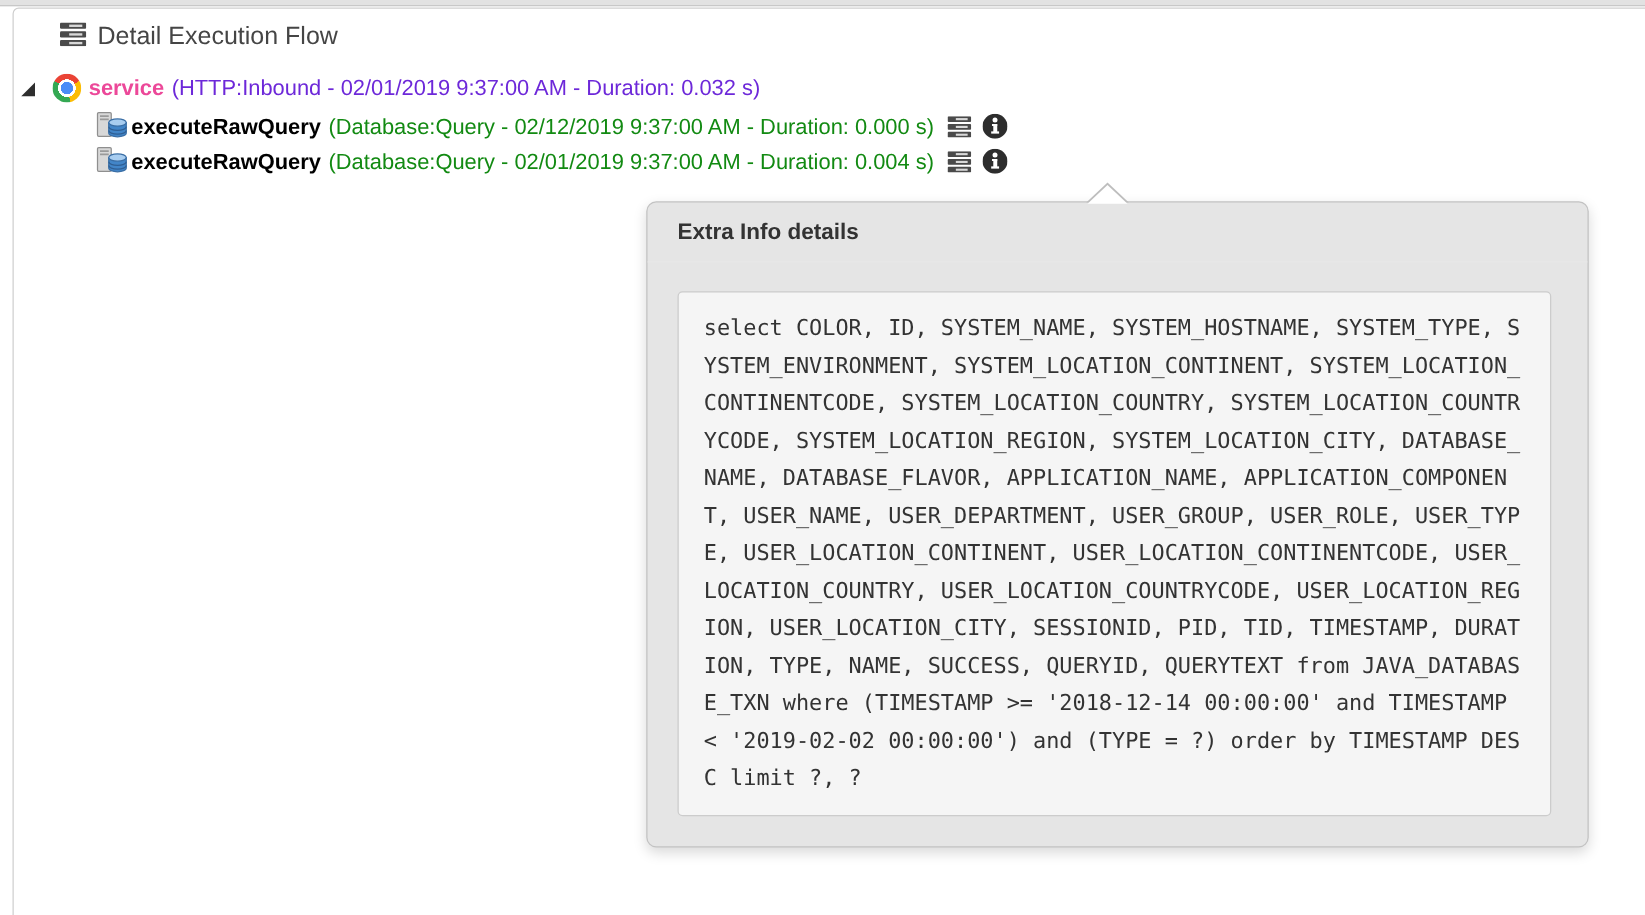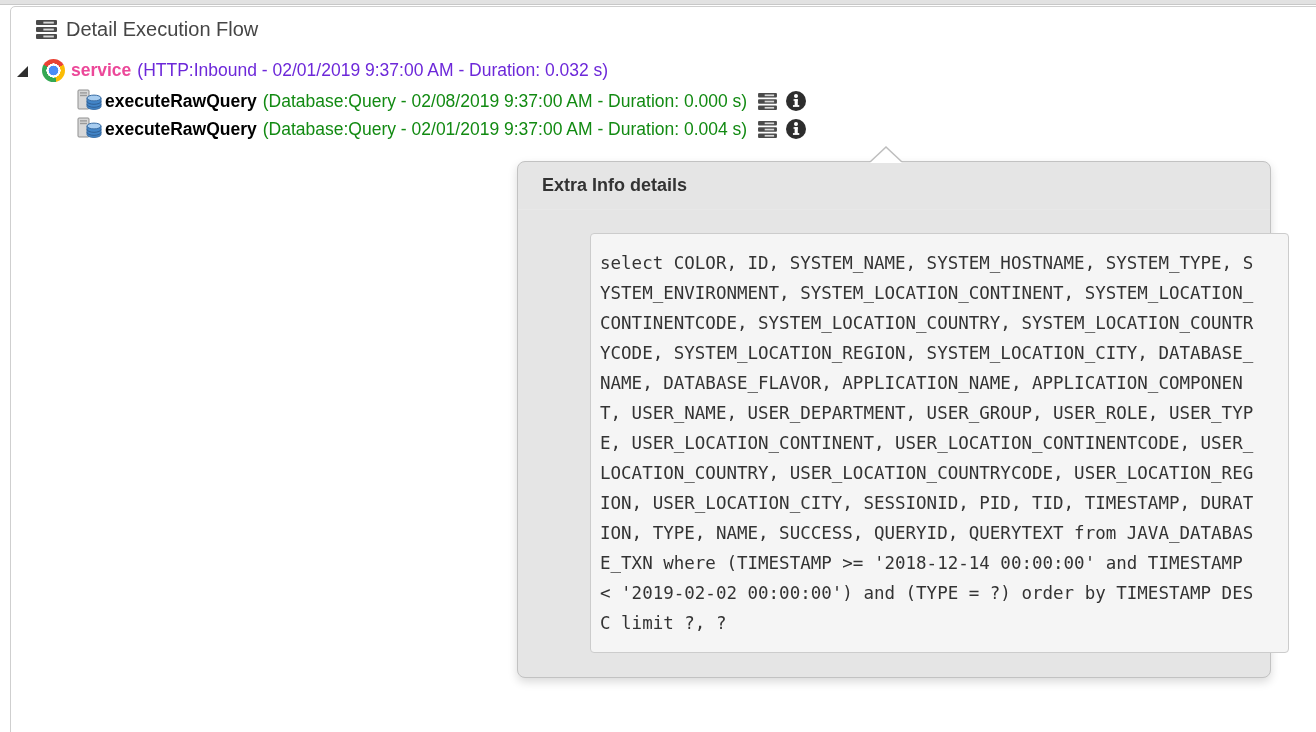--- a/index.html
+++ b/index.html
@@ -7,22 +7,22 @@
               font-family:"Liberation Sans", sans-serif; position:relative; }
 
   
   .top-strip { position:absolute; top:0; left:0; right:0; height:5px;
                background:#e2e2e2; border-bottom:1px solid #c8c8c8; }
 
   
   .panel { position:absolute; left:10px; top:6px; width:1330px; height:746px;
            background:#fff; border:1px solid #cfcfcf; border-radius:5px; }
 
-  .panel-header { position:absolute; left:25px; top:11px; display:flex;
-                  align-items:center; }
+  .panel-header { position:absolute; left:37px; top:11px; display:flex;
+                  align-items:flex-start; }
   .panel-header .title { margin-left:9px; font-size:20px; color:#454545; }
 
   
   .tree-row { position:absolute; display:flex; align-items:center;
               font-size:17.5px; white-space:nowrap; height:26px; }
   .row-service { left:6px; top:50px; }
   .row-q1 { left:65px; top:81px; }
   .row-q2 { left:65px; top:109px; }
 
   .caret { width:0; height:0; border-bottom:11px solid #2e2e2e;
@@ -52,23 +52,23 @@
   .popover::before { content:""; position:absolute; top:-16px; left:351px;
              border-left:17px solid transparent; border-right:17px solid transparent;
              border-bottom:16px solid #bdbdbd; }
   .popover::after { content:""; position:absolute; top:-14px; left:352px;
              border-left:16px solid transparent; border-right:16px solid transparent;
              border-bottom:15px solid #ffffff; }
   .popover-header { padding:13px 24px; border-bottom:1px solid #e8e8e8;
              font-size:18px; font-weight:bold; color:#333; }
   .popover-body { padding:23px 24px 24px 24px; }
   .popover-body pre { width:699px; background:#f5f5f5; border:1px solid #cccccc;
-             border-radius:4px; padding:14px 0 14px 9px;
+             border-radius:4px; padding:14px 0 14px 20px;
              font-family:"DejaVu Sans Mono", monospace; font-size:17.5px;
-             line-height:30px; color:#333; white-space:pre; overflow:hidden;margin-left:48px; }
+             line-height:30px; color:#333; white-space:pre; overflow:hidden; }
 </style>
 </head>
 <body>
 
 <div class="top-strip"></div>
 
 <div class="panel">
 
   <div class="panel-header">
     <svg width="21" height="19" viewBox="0 0 20 18">
@@ -93,21 +93,21 @@
     <svg class="db-icon" viewBox="0 0 26 24">
       <rect x="2" y="1" width="11" height="19" rx="1" fill="#d8d8d8" stroke="#8f8f8f"></rect>
       <rect x="4" y="3.2" width="7" height="1.4" fill="#9a9a9a"></rect>
       <rect x="4" y="5.8" width="7" height="1.4" fill="#9a9a9a"></rect>
       <path d="M11 9 v8.5 a7 2.9 0 0 0 14 0 V9 Z" fill="#4285c8" stroke="#3a6ea5"></path>
       <path d="M11 12.4 a7 2.9 0 0 0 14 0" fill="none" stroke="#2f5f94"></path>
       <path d="M11 15.4 a7 2.9 0 0 0 14 0" fill="none" stroke="#2f5f94"></path>
       <ellipse cx="18" cy="9" rx="7" ry="2.9" fill="#a8cdf0" stroke="#3a6ea5"></ellipse>
     </svg>
     <span class="node-name green">executeRawQuery</span>
-    <span class="node-detail green">(Database:Query - 02/08/2019 9:37:00 AM - Duration: 0.000 s)</span>
+    <span class="node-detail green">(Database:Query - 02/12/2019 9:37:00 AM - Duration: 0.000 s)</span>
     <svg class="row-trail-list" width="19" height="17" viewBox="0 0 20 18">
       <rect x="0" y="0" width="20" height="4.8" rx="1" fill="#4a4a4a"></rect>
       <rect x="7" y="1.55" width="10" height="1.8" fill="#d8d8d8"></rect>
       <rect x="0" y="6.6" width="20" height="4.8" rx="1" fill="#4a4a4a"></rect>
       <rect x="7" y="8.15" width="10" height="1.8" fill="#d8d8d8"></rect>
       <rect x="0" y="13.2" width="20" height="4.8" rx="1" fill="#4a4a4a"></rect>
       <rect x="7" y="14.75" width="10" height="1.8" fill="#d8d8d8"></rect>
     </svg>
     <svg class="row-trail-info" width="20" height="20" viewBox="0 0 19 19">
       <circle cx="9.5" cy="9.5" r="9.5" fill="#2d2d2d"></circle>

